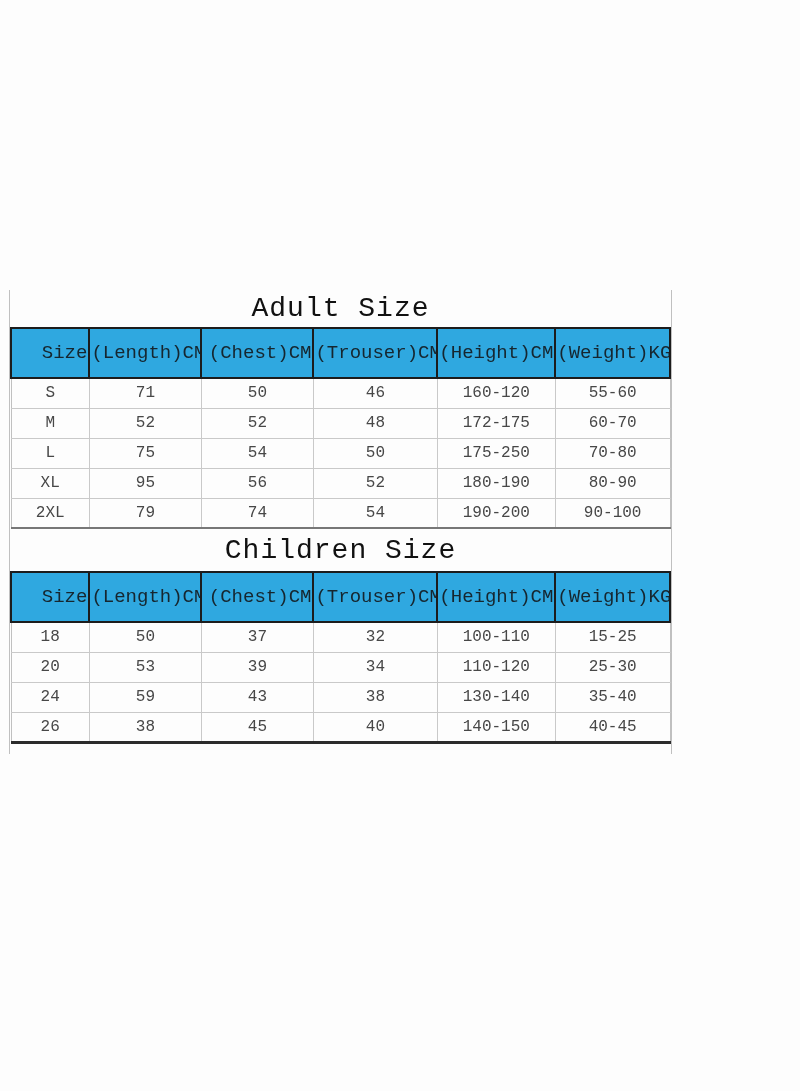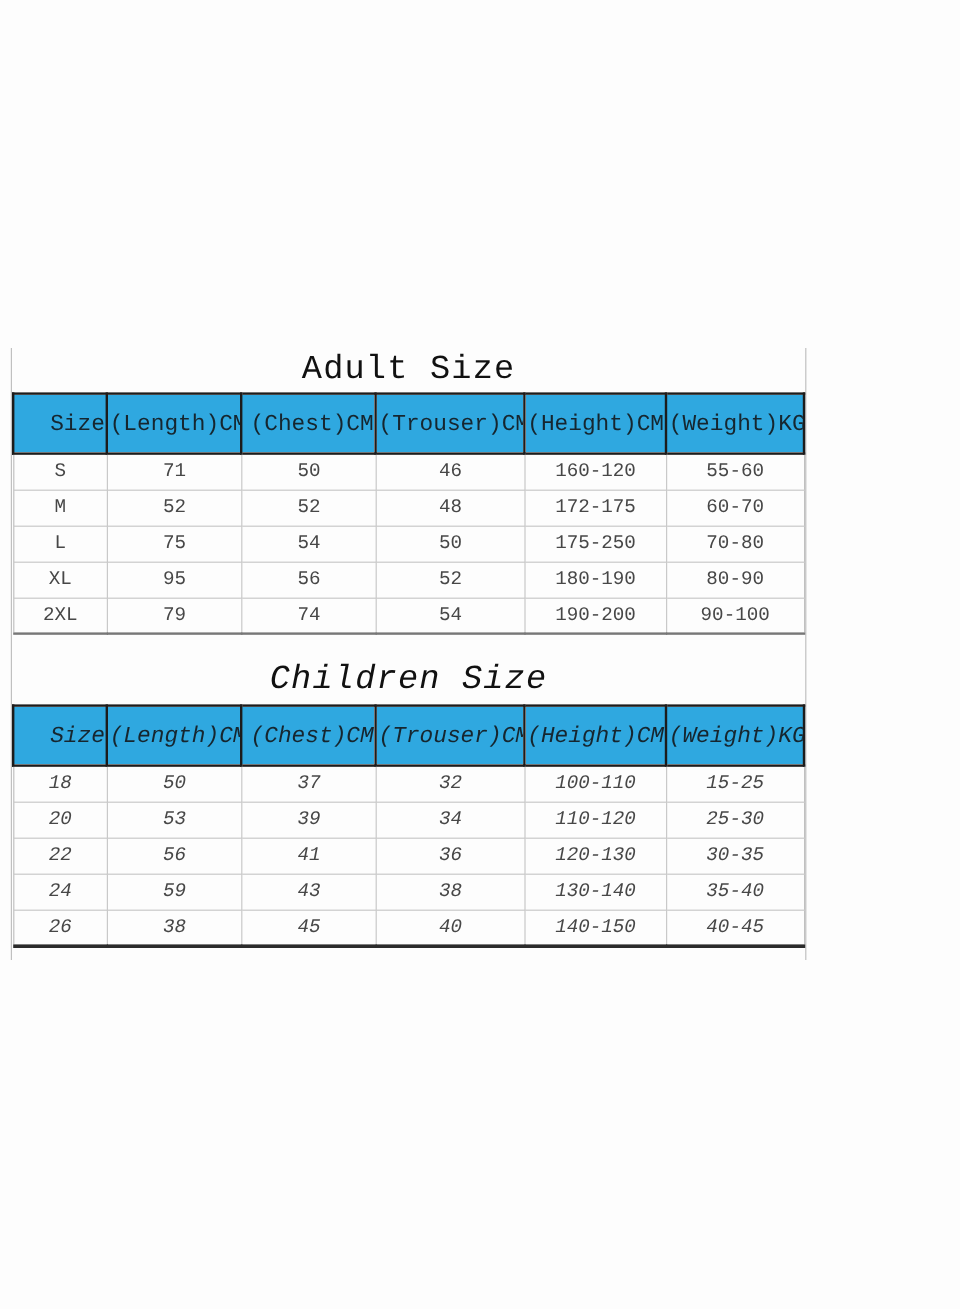--- a/index.html
+++ b/index.html
@@ -64,21 +64,21 @@
     height:30px;
     text-align:center;
     vertical-align:middle;
     border:1px solid var(--grid-line);
     white-space:nowrap;
   }
   tbody td:first-child{border-left:1px solid var(--outer-line);}
   tbody td:last-child{border-right:1px solid var(--outer-line);}
   .adult-block table{border-bottom:2px solid var(--adult-bottom);}
   .children-block table{border-bottom:3px solid var(--children-bottom);}
-  .children-block{margin-top:18px;font-style:italic;}
+  .children-block{margin-top:2px;}
   
   col.c0{width:11.9%;}
   col.c1{width:17.0%;}
   col.c2{width:17.0%;}
   col.c3{width:18.8%;}
   col.c4{width:17.9%;}
   col.c5{width:17.4%;}
 </style>
 </head>
 <body>
@@ -183,28 +183,20 @@
           </tr>
           <tr>
             <td>20</td>
             <td>53</td>
             <td>39</td>
             <td>34</td>
             <td>110-120</td>
             <td>25-30</td>
           </tr>
           <tr>
-            <td>22</td>
-            <td>56</td>
-            <td>41</td>
-            <td>36</td>
-            <td>120-130</td>
-            <td>30-35</td>
-          </tr>
-          <tr>
             <td>24</td>
             <td>59</td>
             <td>43</td>
             <td>38</td>
             <td>130-140</td>
             <td>35-40</td>
           </tr>
           <tr>
             <td>26</td>
             <td>38</td>

